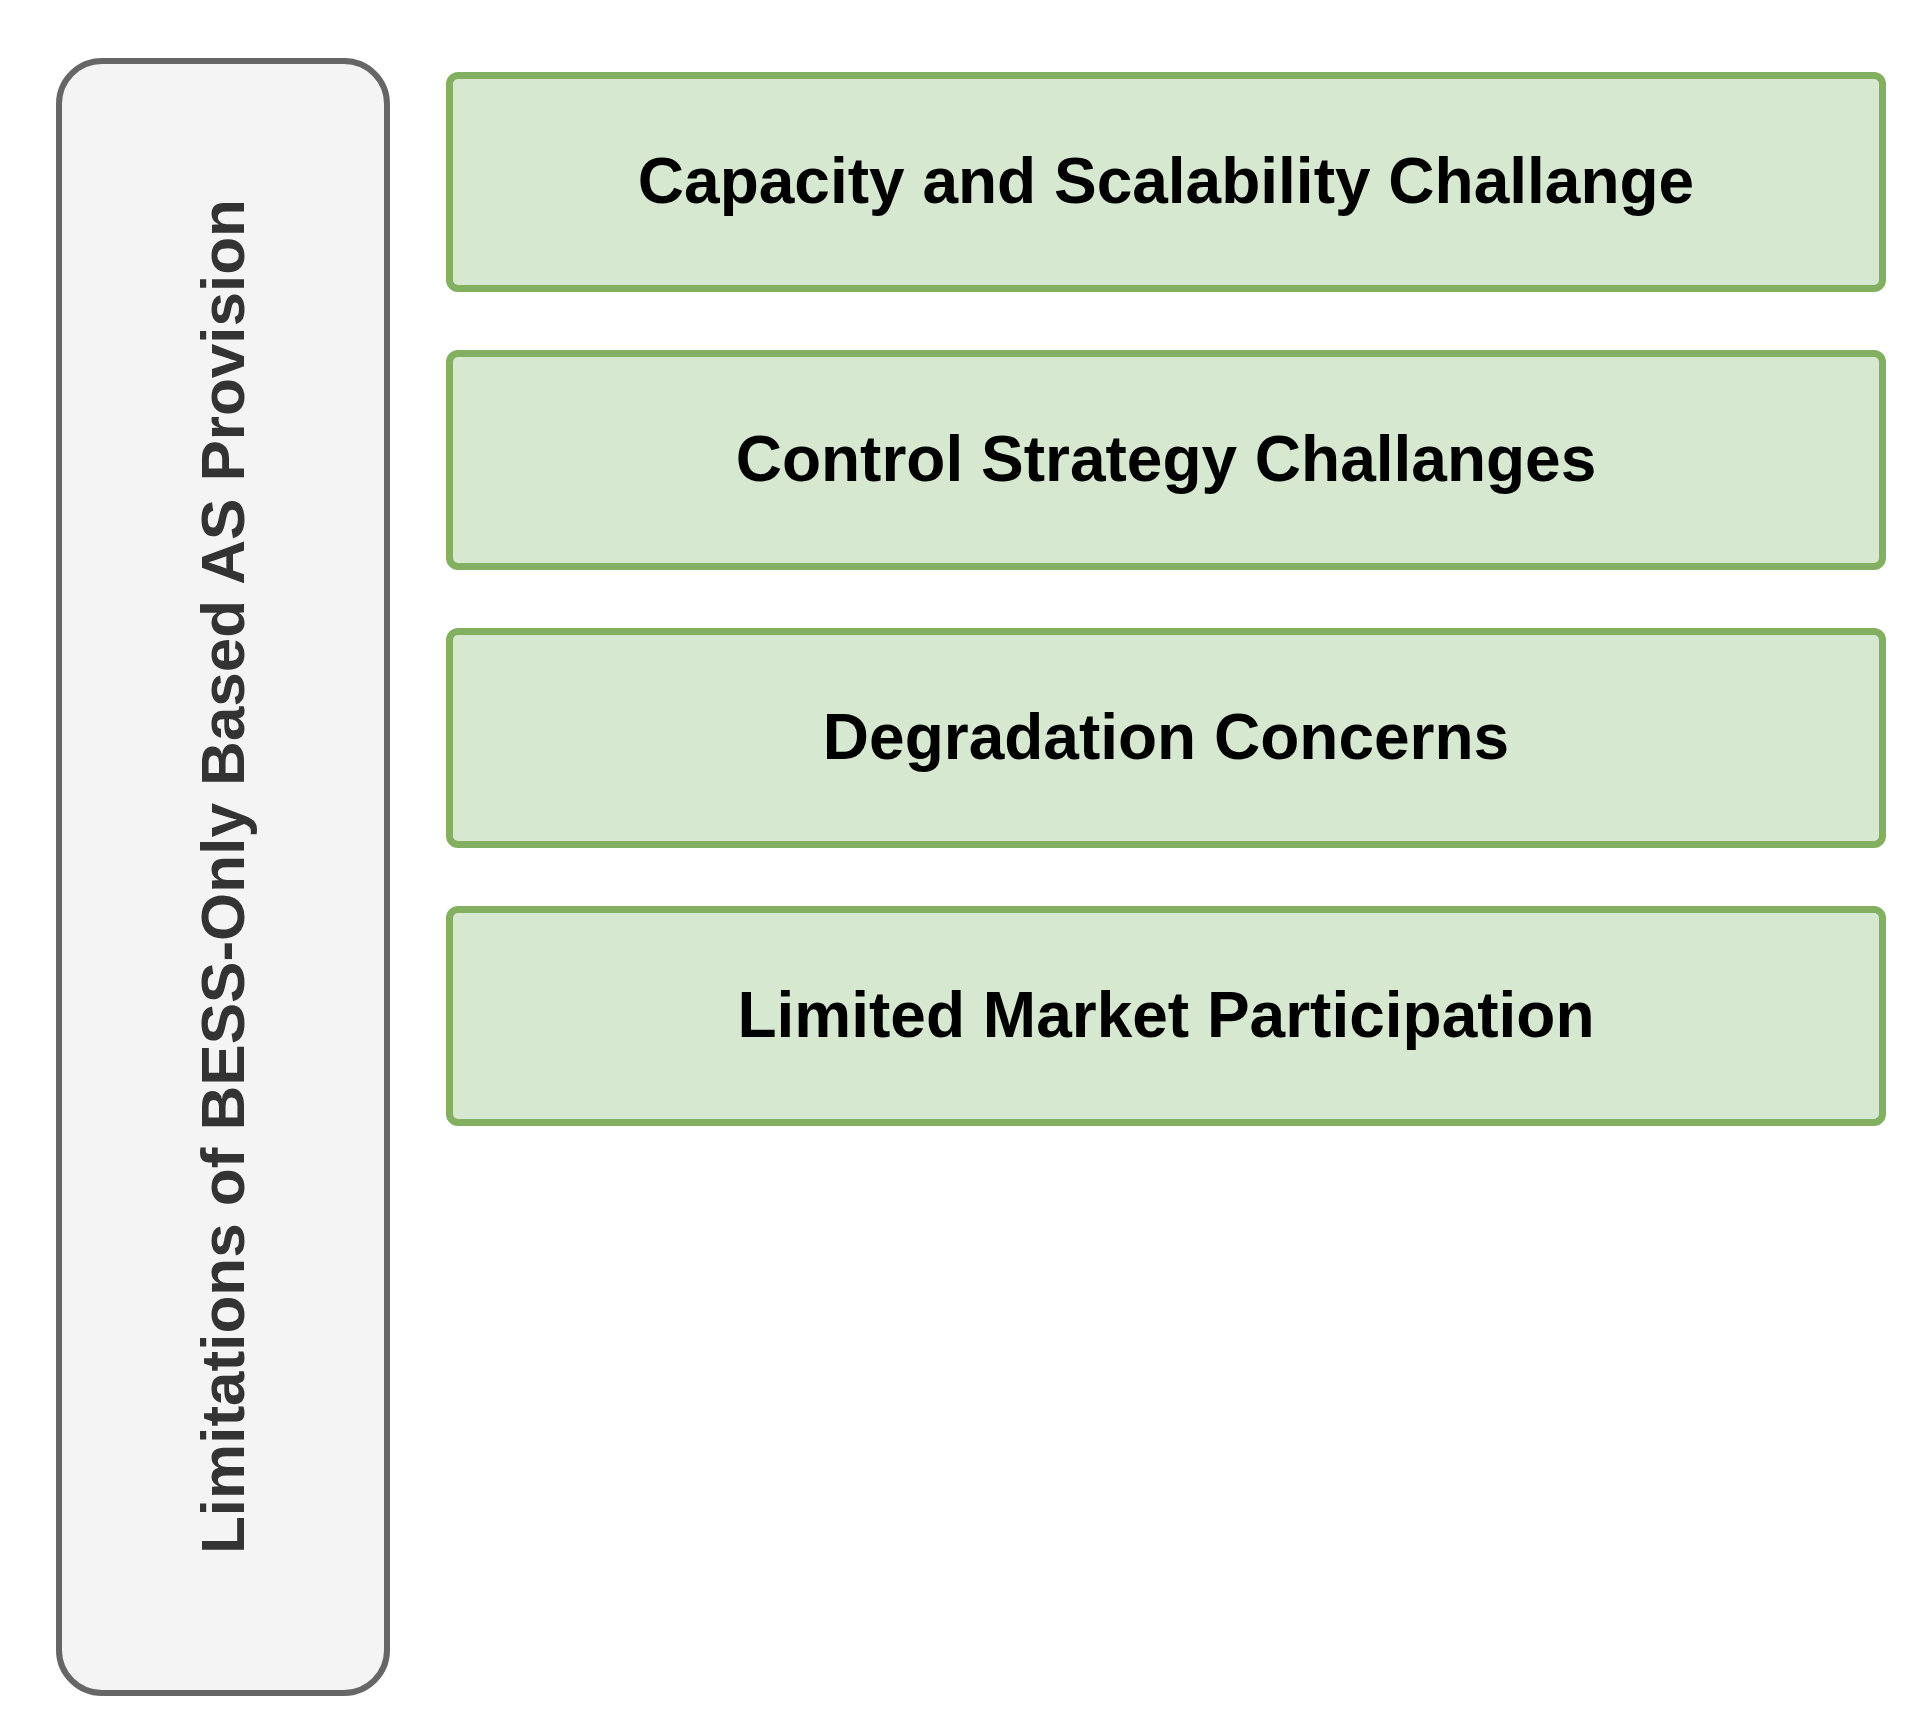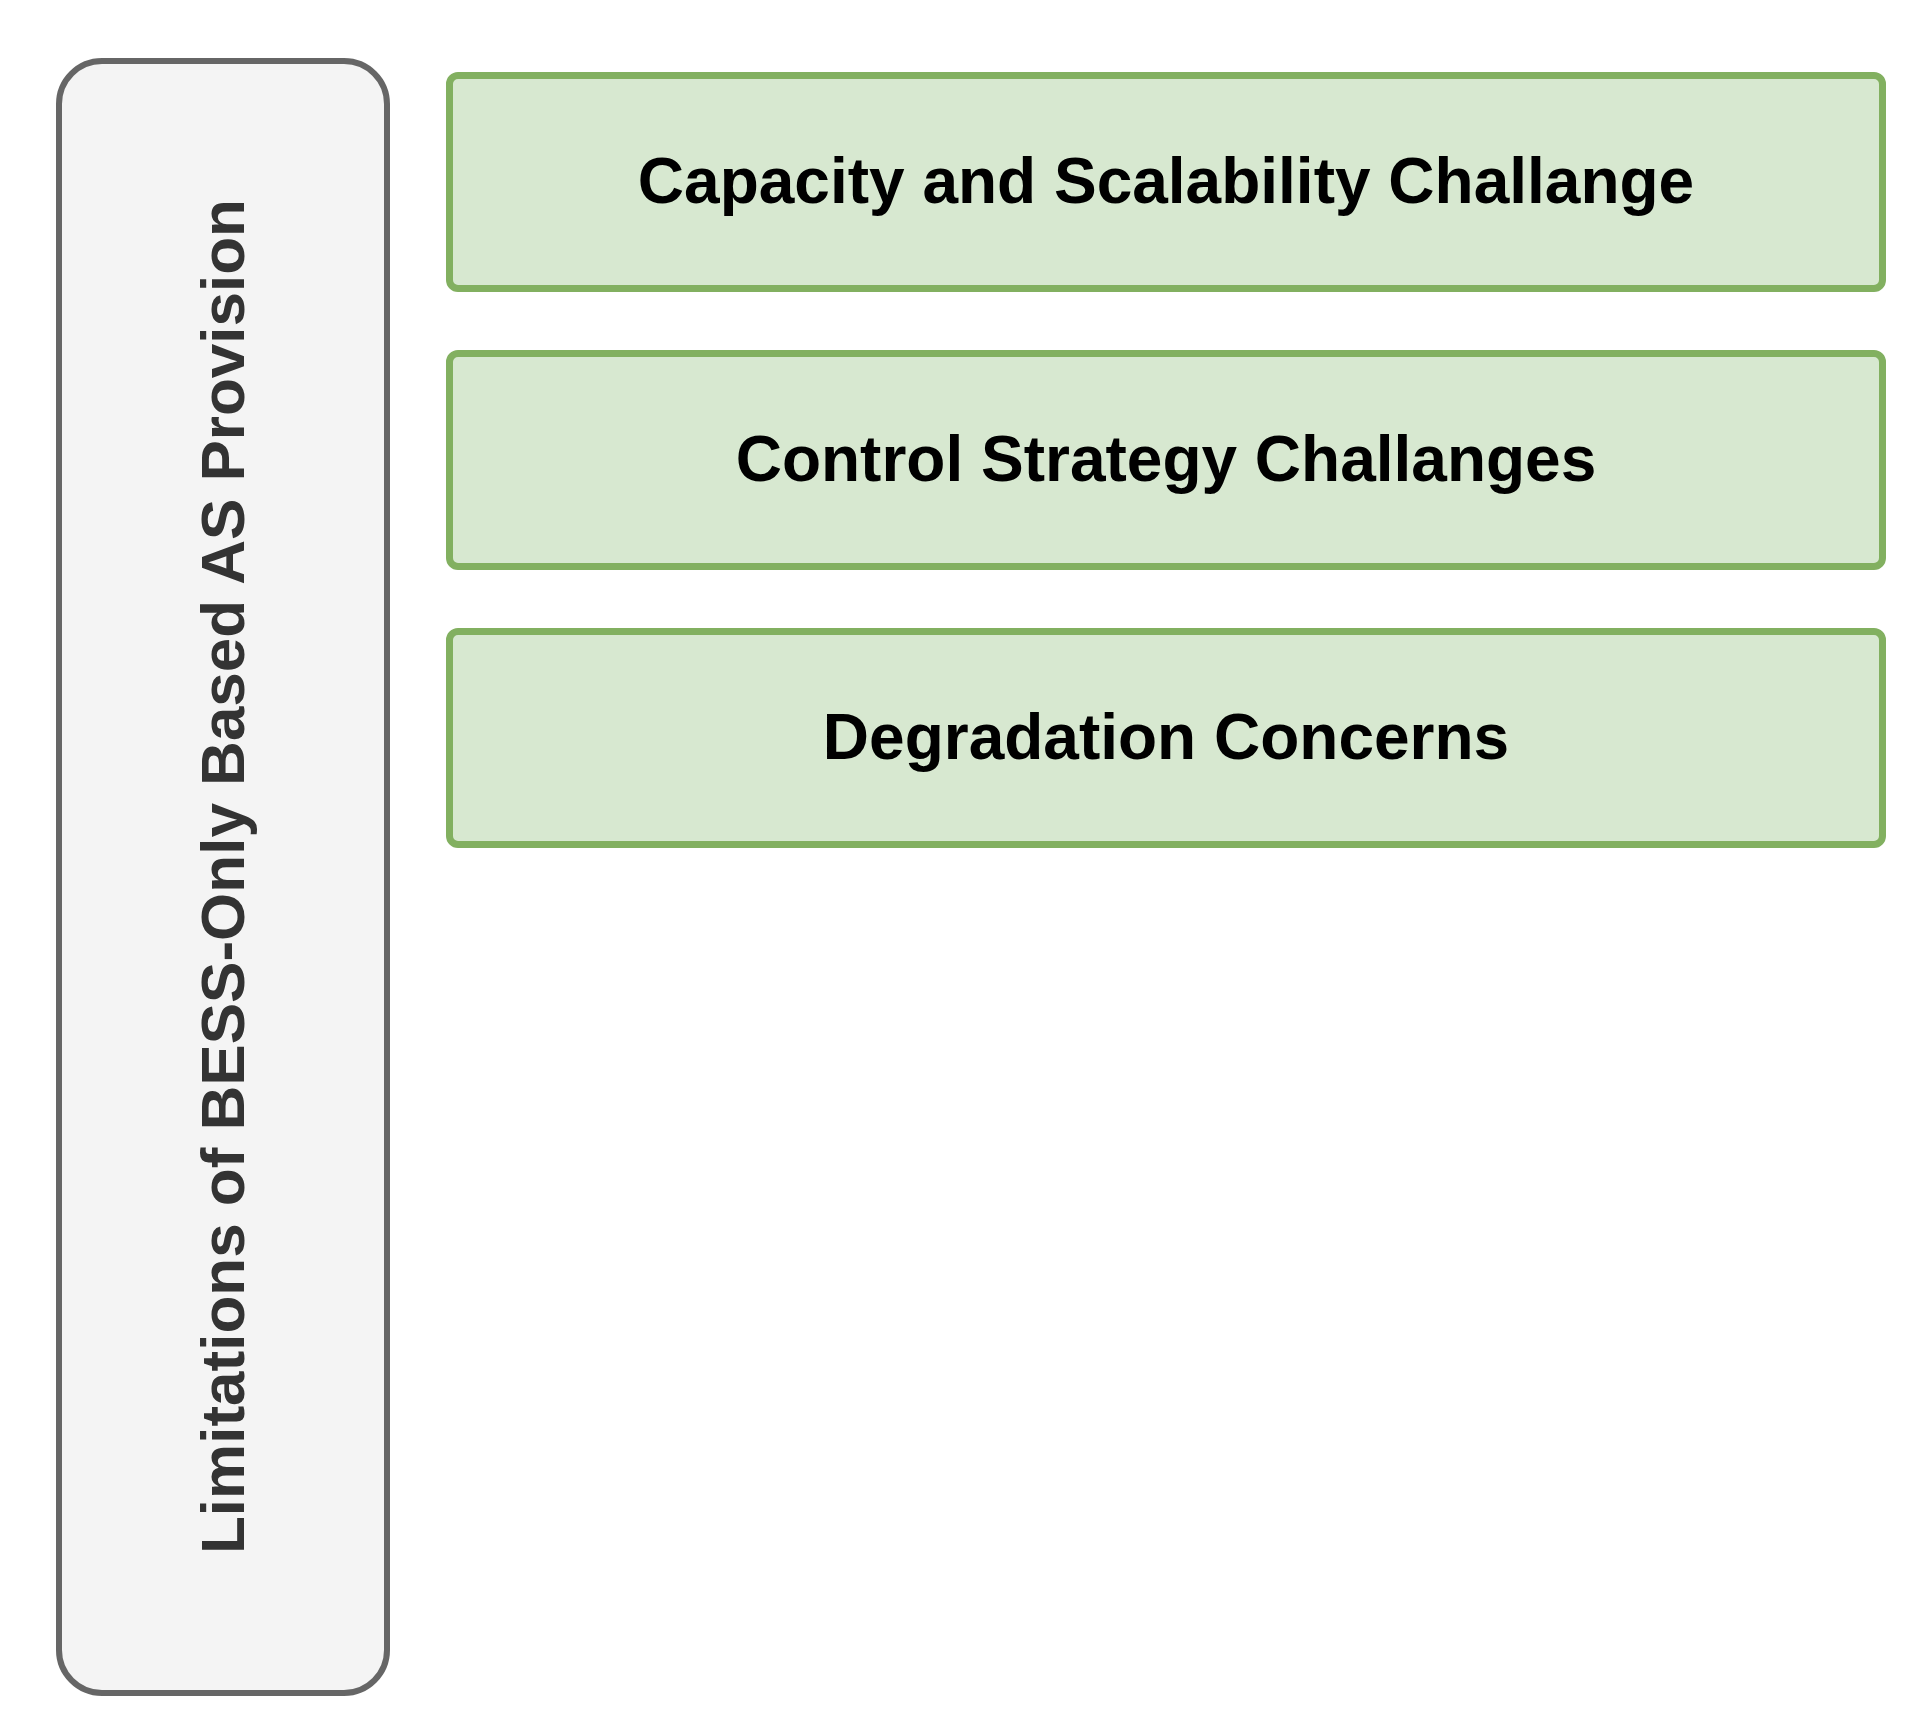--- a/index.html
+++ b/index.html
@@ -104,16 +104,19 @@
     <div class="limitation-box">
       <span class="limitation-label">Control Strategy Challanges</span>
     </div>
 
     <div class="limitation-box">
       <span class="limitation-label">Degradation Concerns</span>
     </div>
 
 
 
+    <div class="limitation-box">
+      <span class="limitation-label">Limited Market Participation</span>
+    </div>
 
   </div>
 
 </div>
 
 </body></html>

